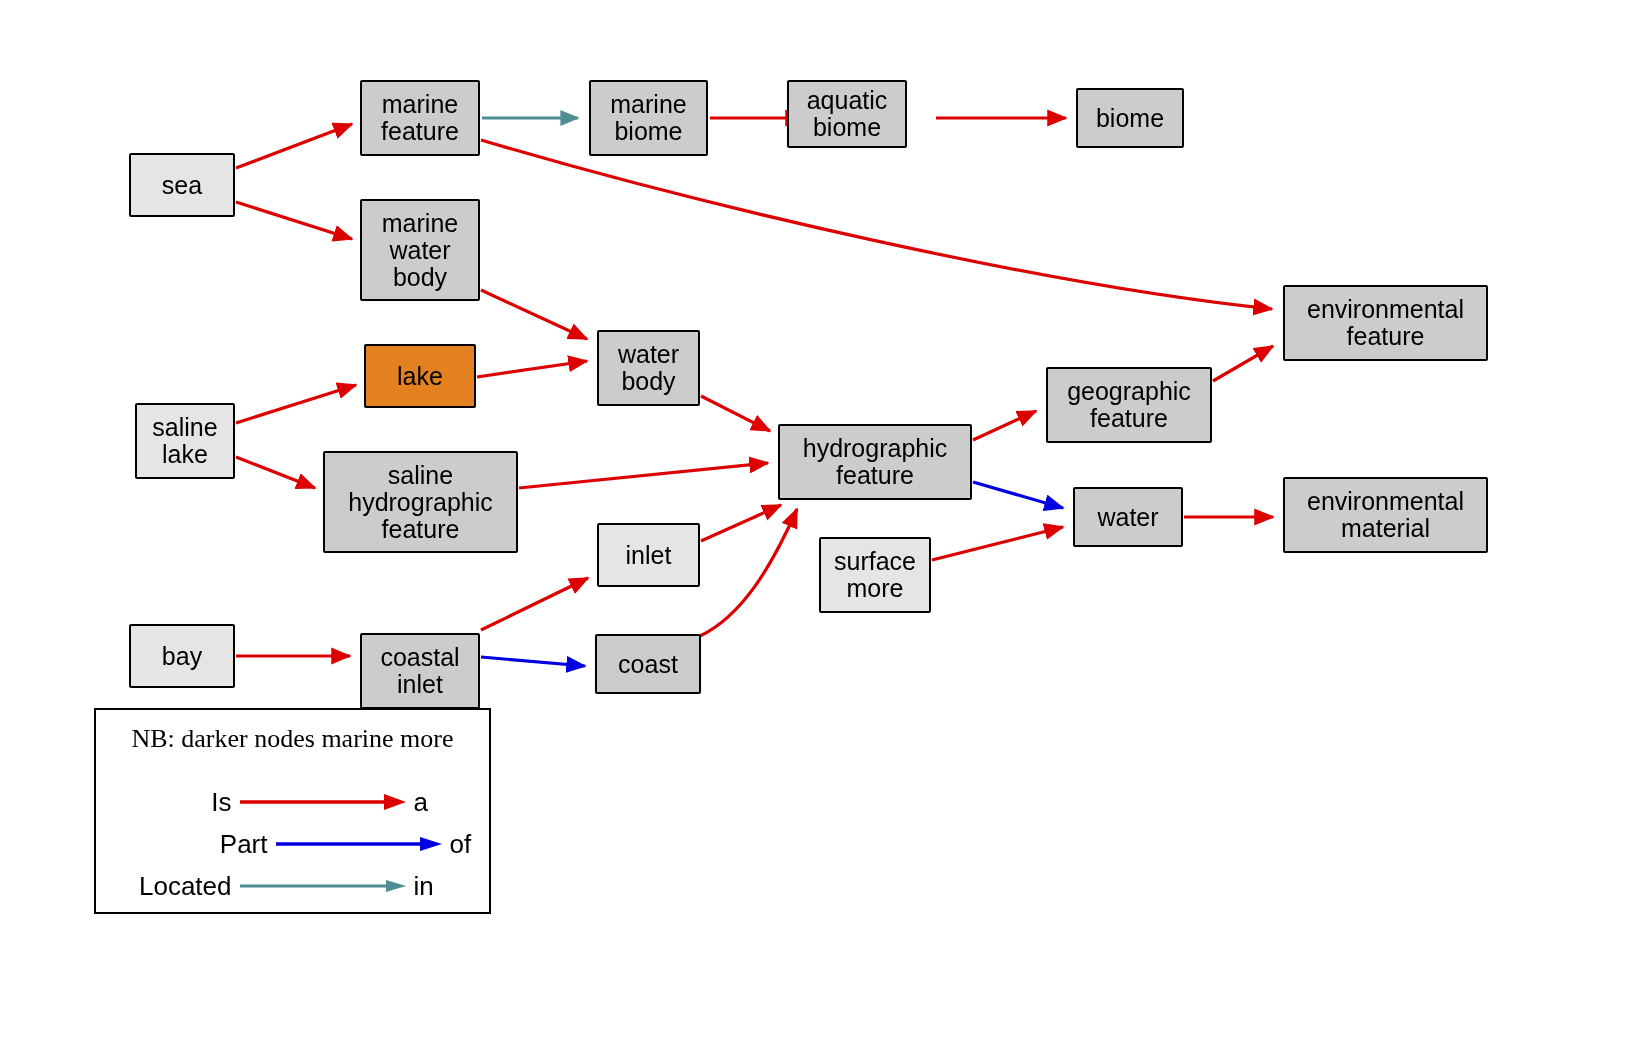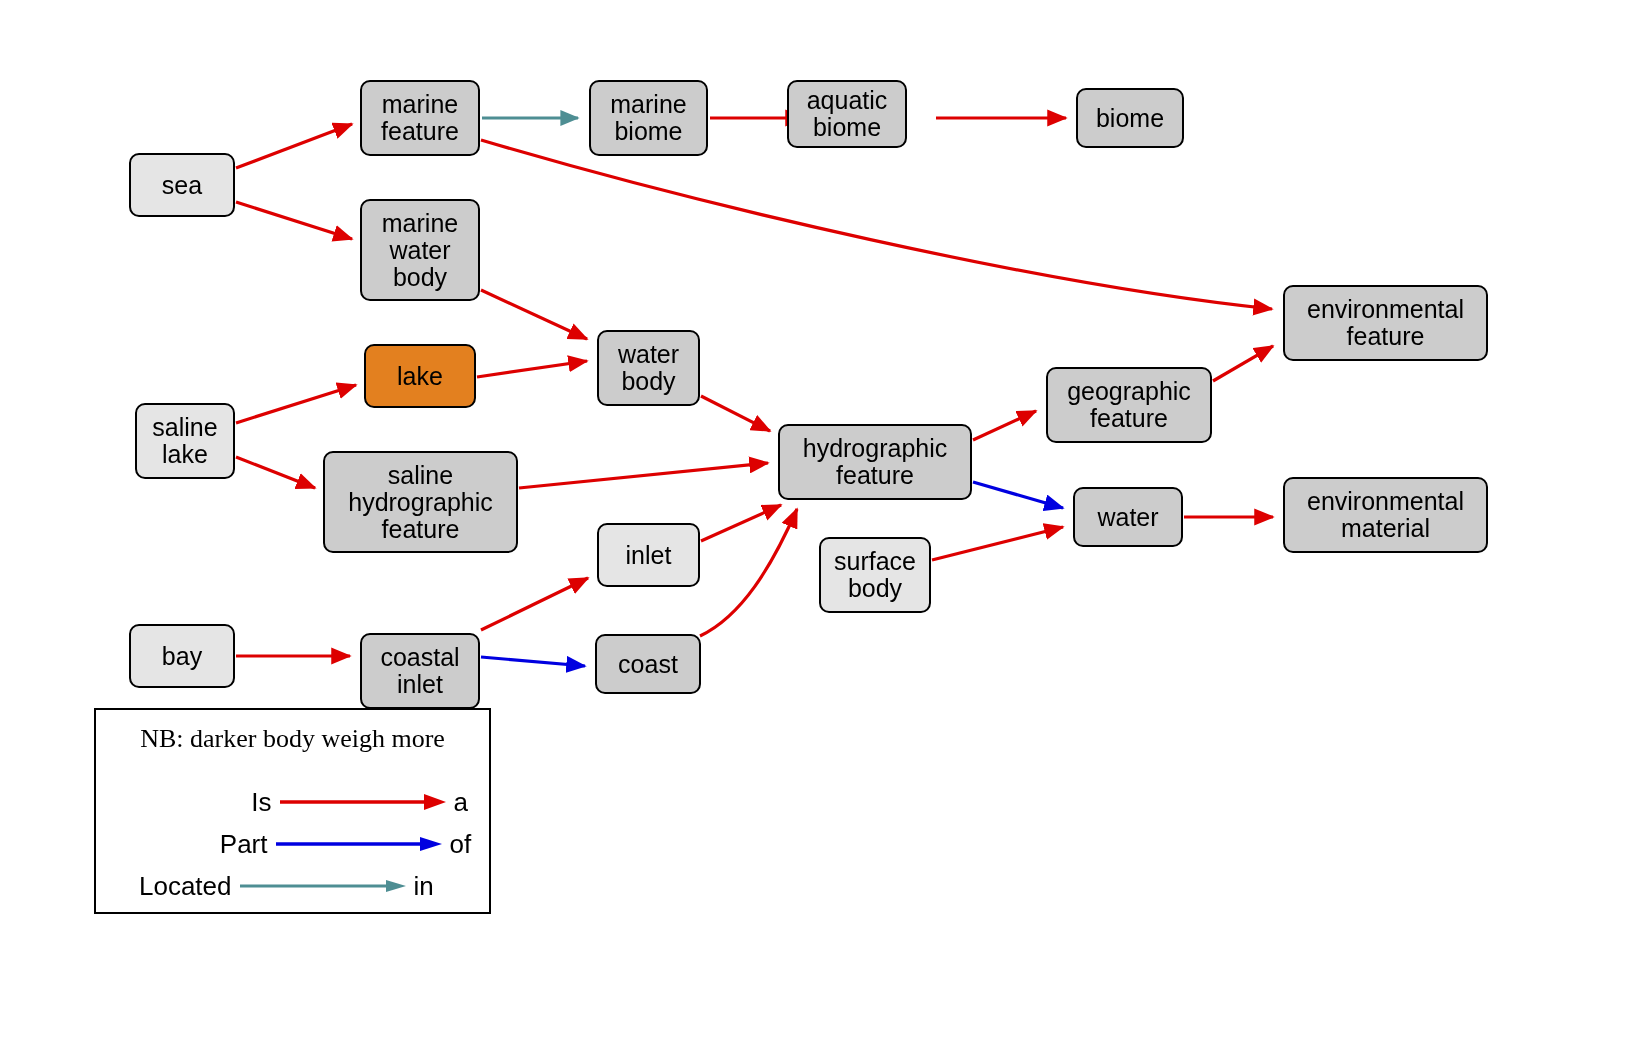--- a/index.html
+++ b/index.html
@@ -19,21 +19,21 @@
     position: absolute;
     left: 0; top: 0;
     width: 1633px;
     height: 1054px;
     pointer-events: none;
   }
   .node {
     position: absolute;
     box-sizing: border-box;
     border: 2.5px solid #000000;
-    border-radius: 10px;
+    border-radius: 2px;
     display: flex;
     align-items: center;
     justify-content: center;
     text-align: center;
     font-family: "Liberation Sans", sans-serif;
     font-size: 25px;
     line-height: 1.08;
     color: #000000;
     white-space: pre-line;
     z-index: 5;
@@ -181,30 +181,30 @@
   <div class="node grey" style="left:778px;top:424px;width:194px;height:76px;">hydrographic
 feature</div>
   <div class="node grey" style="left:323px;top:451px;width:195px;height:102px;">saline
 hydrographic
 feature</div>
   <div class="node grey" style="left:1283px;top:477px;width:205px;height:76px;">environmental
 material</div>
   <div class="node grey" style="left:1073px;top:487px;width:110px;height:60px;">water</div>
   <div class="node yellow" style="left:597px;top:523px;width:103px;height:64px;">inlet</div>
   <div class="node yellow" style="left:819px;top:537px;width:112px;height:76px;">surface
-body</div>
+more</div>
   <div class="node grey" style="left:360px;top:633px;width:120px;height:76px;">coastal
 inlet</div>
   <div class="node yellow" style="left:129px;top:624px;width:106px;height:64px;">bay</div>
   <div class="node grey" style="left:595px;top:634px;width:106px;height:60px;">coast</div>
 
   <div id="legend">
-    <div id="legend-note">NB: darker body weigh more</div>
-
-    <div class="legend-row" style="top:74px;margin-left:40px;">
+    <div id="legend-note">NB: darker nodes marine more</div>
+
+    <div class="legend-row" style="top:74px;">
       <div class="lbl-left">Is</div>
       <svg class="legend-arrow" viewBox="0 0 168 20">
         <line x1="2" y1="10" x2="150" y2="10" stroke="#dd0000" stroke-width="3.4"></line>
         <path d="M146,2 L168,10 L146,18 z" fill="#dd0000"></path>
       </svg>
       <div class="lbl-right">a</div>
     </div>
 
     <div class="legend-row" style="top:116px;margin-left:36px;">
       <div class="lbl-left">Part</div>

